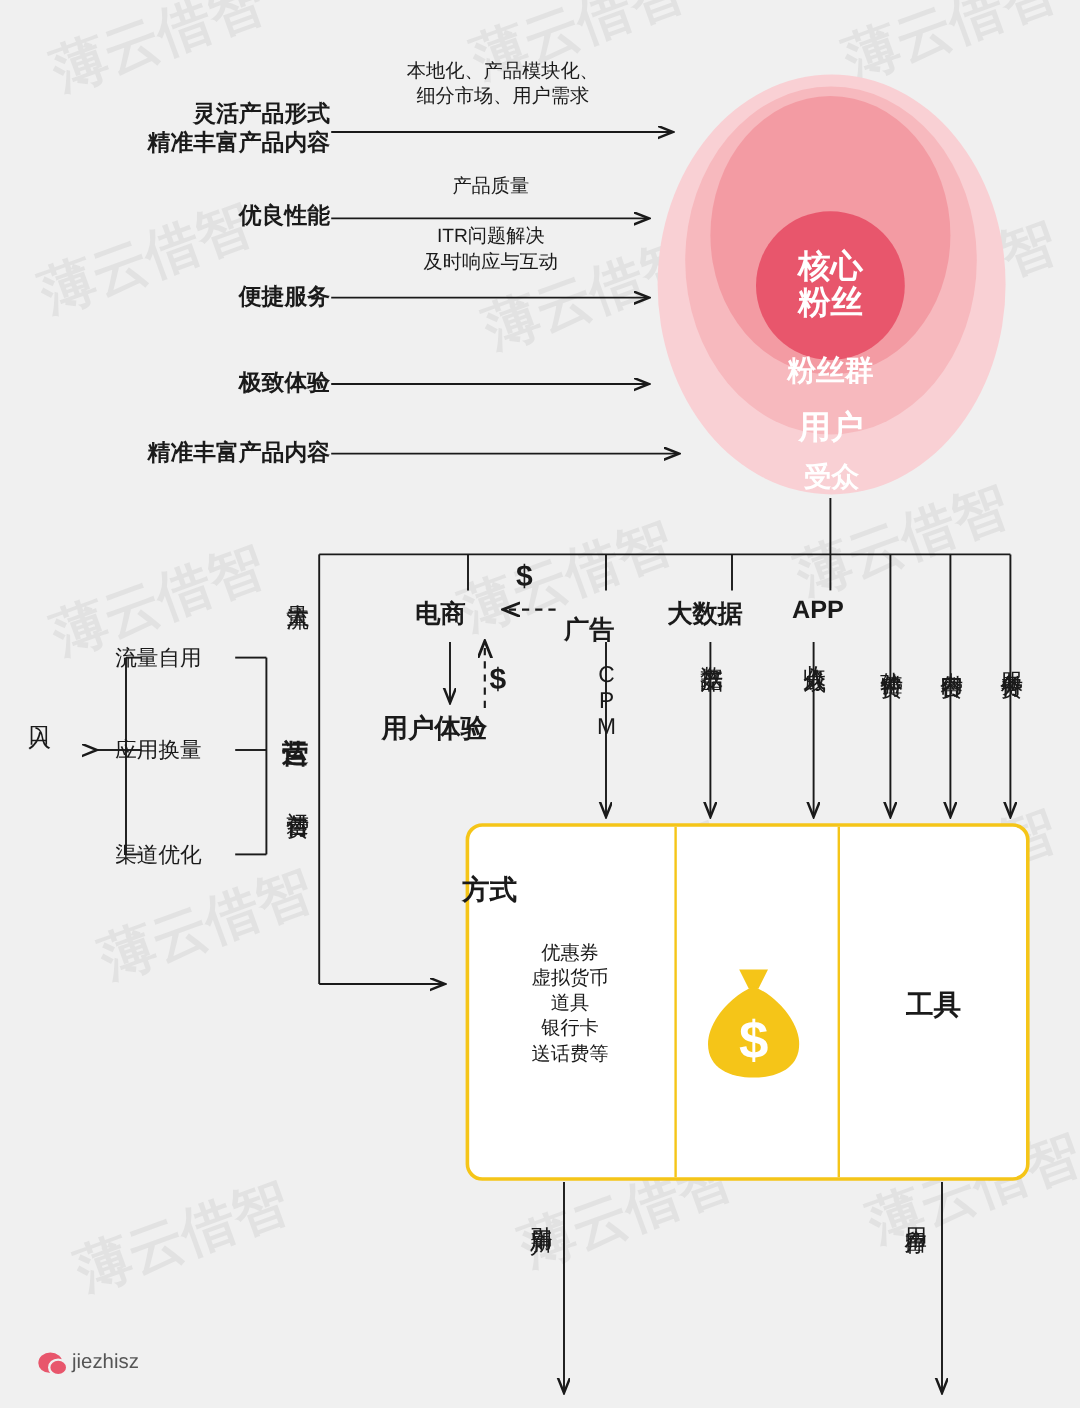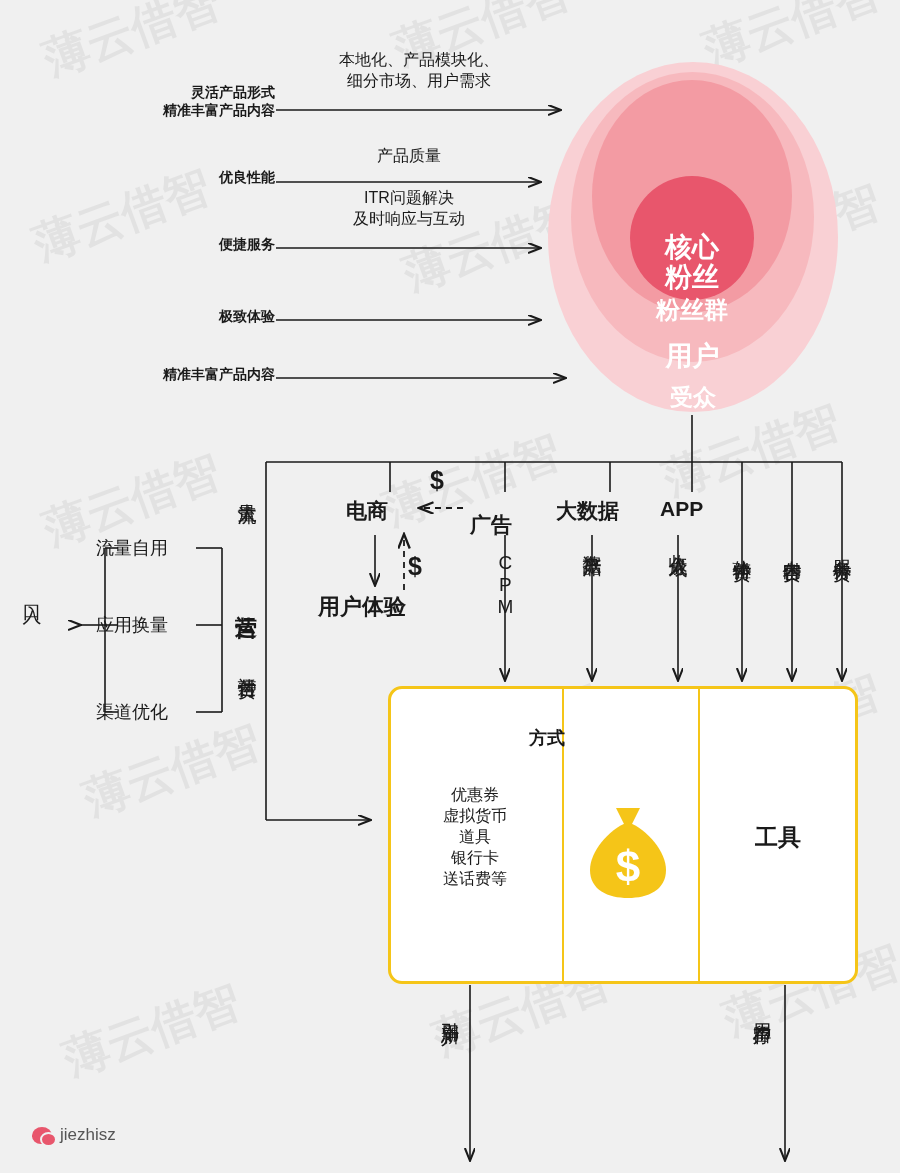--- a/index.html
+++ b/index.html
@@ -31,21 +31,21 @@
     color: rgba(0,0,0,0.055);
     transform: rotate(-20deg);
     white-space: nowrap;
     pointer-events: none;
     user-select: none;
   }
   
   .left-label {
     position: absolute;
     font-weight: bold;
-    font-size: 14px;
+    font-size: 19px;
     text-align: right;
     line-height: 1.25;
     white-space: pre-line;
   }
   .arrow-caption {
     position: absolute;
     font-size: 16px;
     text-align: center;
     line-height: 1.3;
     white-space: pre-line;
@@ -60,21 +60,21 @@
   .c3 { background: #f39ba3; }
   .c4 { background: #e8566c; }
   .circle-text {
     position: absolute;
     color: #ffffff;
     font-weight: bold;
     text-align: center;
     line-height: 1.12;
     white-space: pre-line;
   }
-  .core-text { font-size: 27px; margin-top: 25px; }
+  .core-text { font-size: 27px; }
   .fans-text { font-size: 24px; }
   .user-text { font-size: 27px; }
   .aud-text  { font-size: 23px; }
 
   
   .vtext {
     position: absolute;
     writing-mode: vertical-rl;
     text-orientation: upright;
     font-size: 19px;
@@ -103,23 +103,23 @@
     background: #ffffff;
     box-sizing: border-box;
   }
   .ybox-divider {
     position: absolute;
     width: 2px;
     background: #f5c518;
   }
   .way-title {
     position: absolute;
-    font-size: 18px;
-    font-weight: bold;
-    text-align: right;
+    font-size: 23px;
+    font-weight: bold;
+    text-align: left;
     width: 180px;
     font-family: Liberation Mono, monospace;
   }
   .way-list {
     position: absolute;
     font-size: 16px;
     text-align: center;
     width: 200px;
     line-height: 1.32;
     white-space: pre-line;

